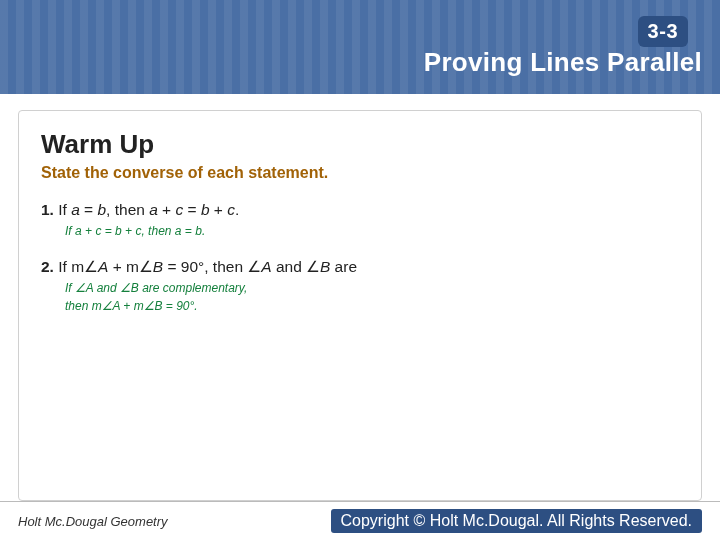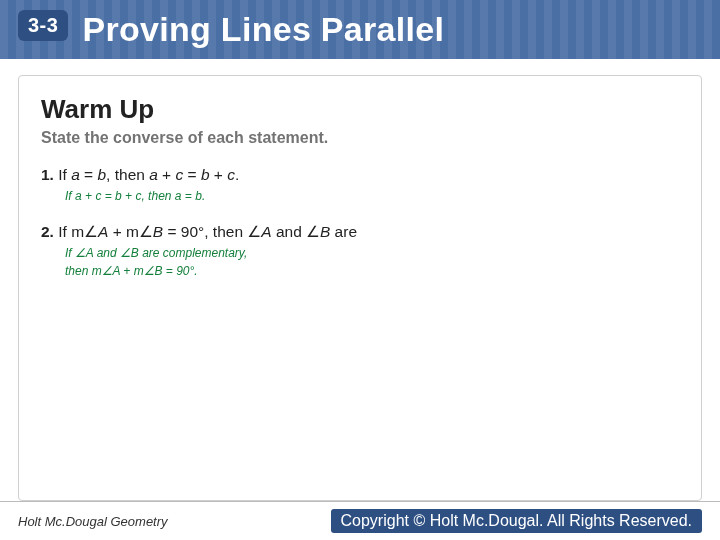--- a/index.html
+++ b/index.html
@@ -18,40 +18,41 @@
     .header {
       background: #4a6fa5;
       background-image: repeating-linear-gradient(
         90deg,
         rgba(255,255,255,0.07) 0px,
         rgba(255,255,255,0.07) 8px,
         transparent 8px,
         transparent 16px
       );
       display: flex;
-      align-items: flex-start;
-      padding: 10px 18px;
+      align-items: flex-end;
+      padding: 16px 18px;
       min-height: 54px;
+      flex-direction: column;
     }
 
     .header-badge {
       background: #2d4f82;
       color: #fff;
       font-size: 20px;
       font-weight: bold;
       padding: 4px 10px;
       border-radius: 6px;
       margin-right: 14px;
       white-space: nowrap;
       letter-spacing: 0.5px;
     }
 
     .header-title {
       color: #fff;
-      font-size: 34px;
+      font-size: 26px;
       font-weight: bold;
       letter-spacing: 0.3px;
     }
 
     
     .main {
       flex: 1;
       display: flex;
       flex-direction: column;
       padding: 0 18px 0 18px;
@@ -71,21 +72,21 @@
     .warm-up-title {
       font-size: 26px;
       font-weight: bold;
       color: #222;
       margin-bottom: 4px;
     }
 
     .subtitle {
       font-size: 16px;
       font-weight: bold;
-      color: #737373;
+      color: #a16207;
       margin-bottom: 16px;
     }
 
     .problem {
       margin-bottom: 14px;
     }
 
     .problem-line {
       font-size: 15.5px;
       color: #222;

